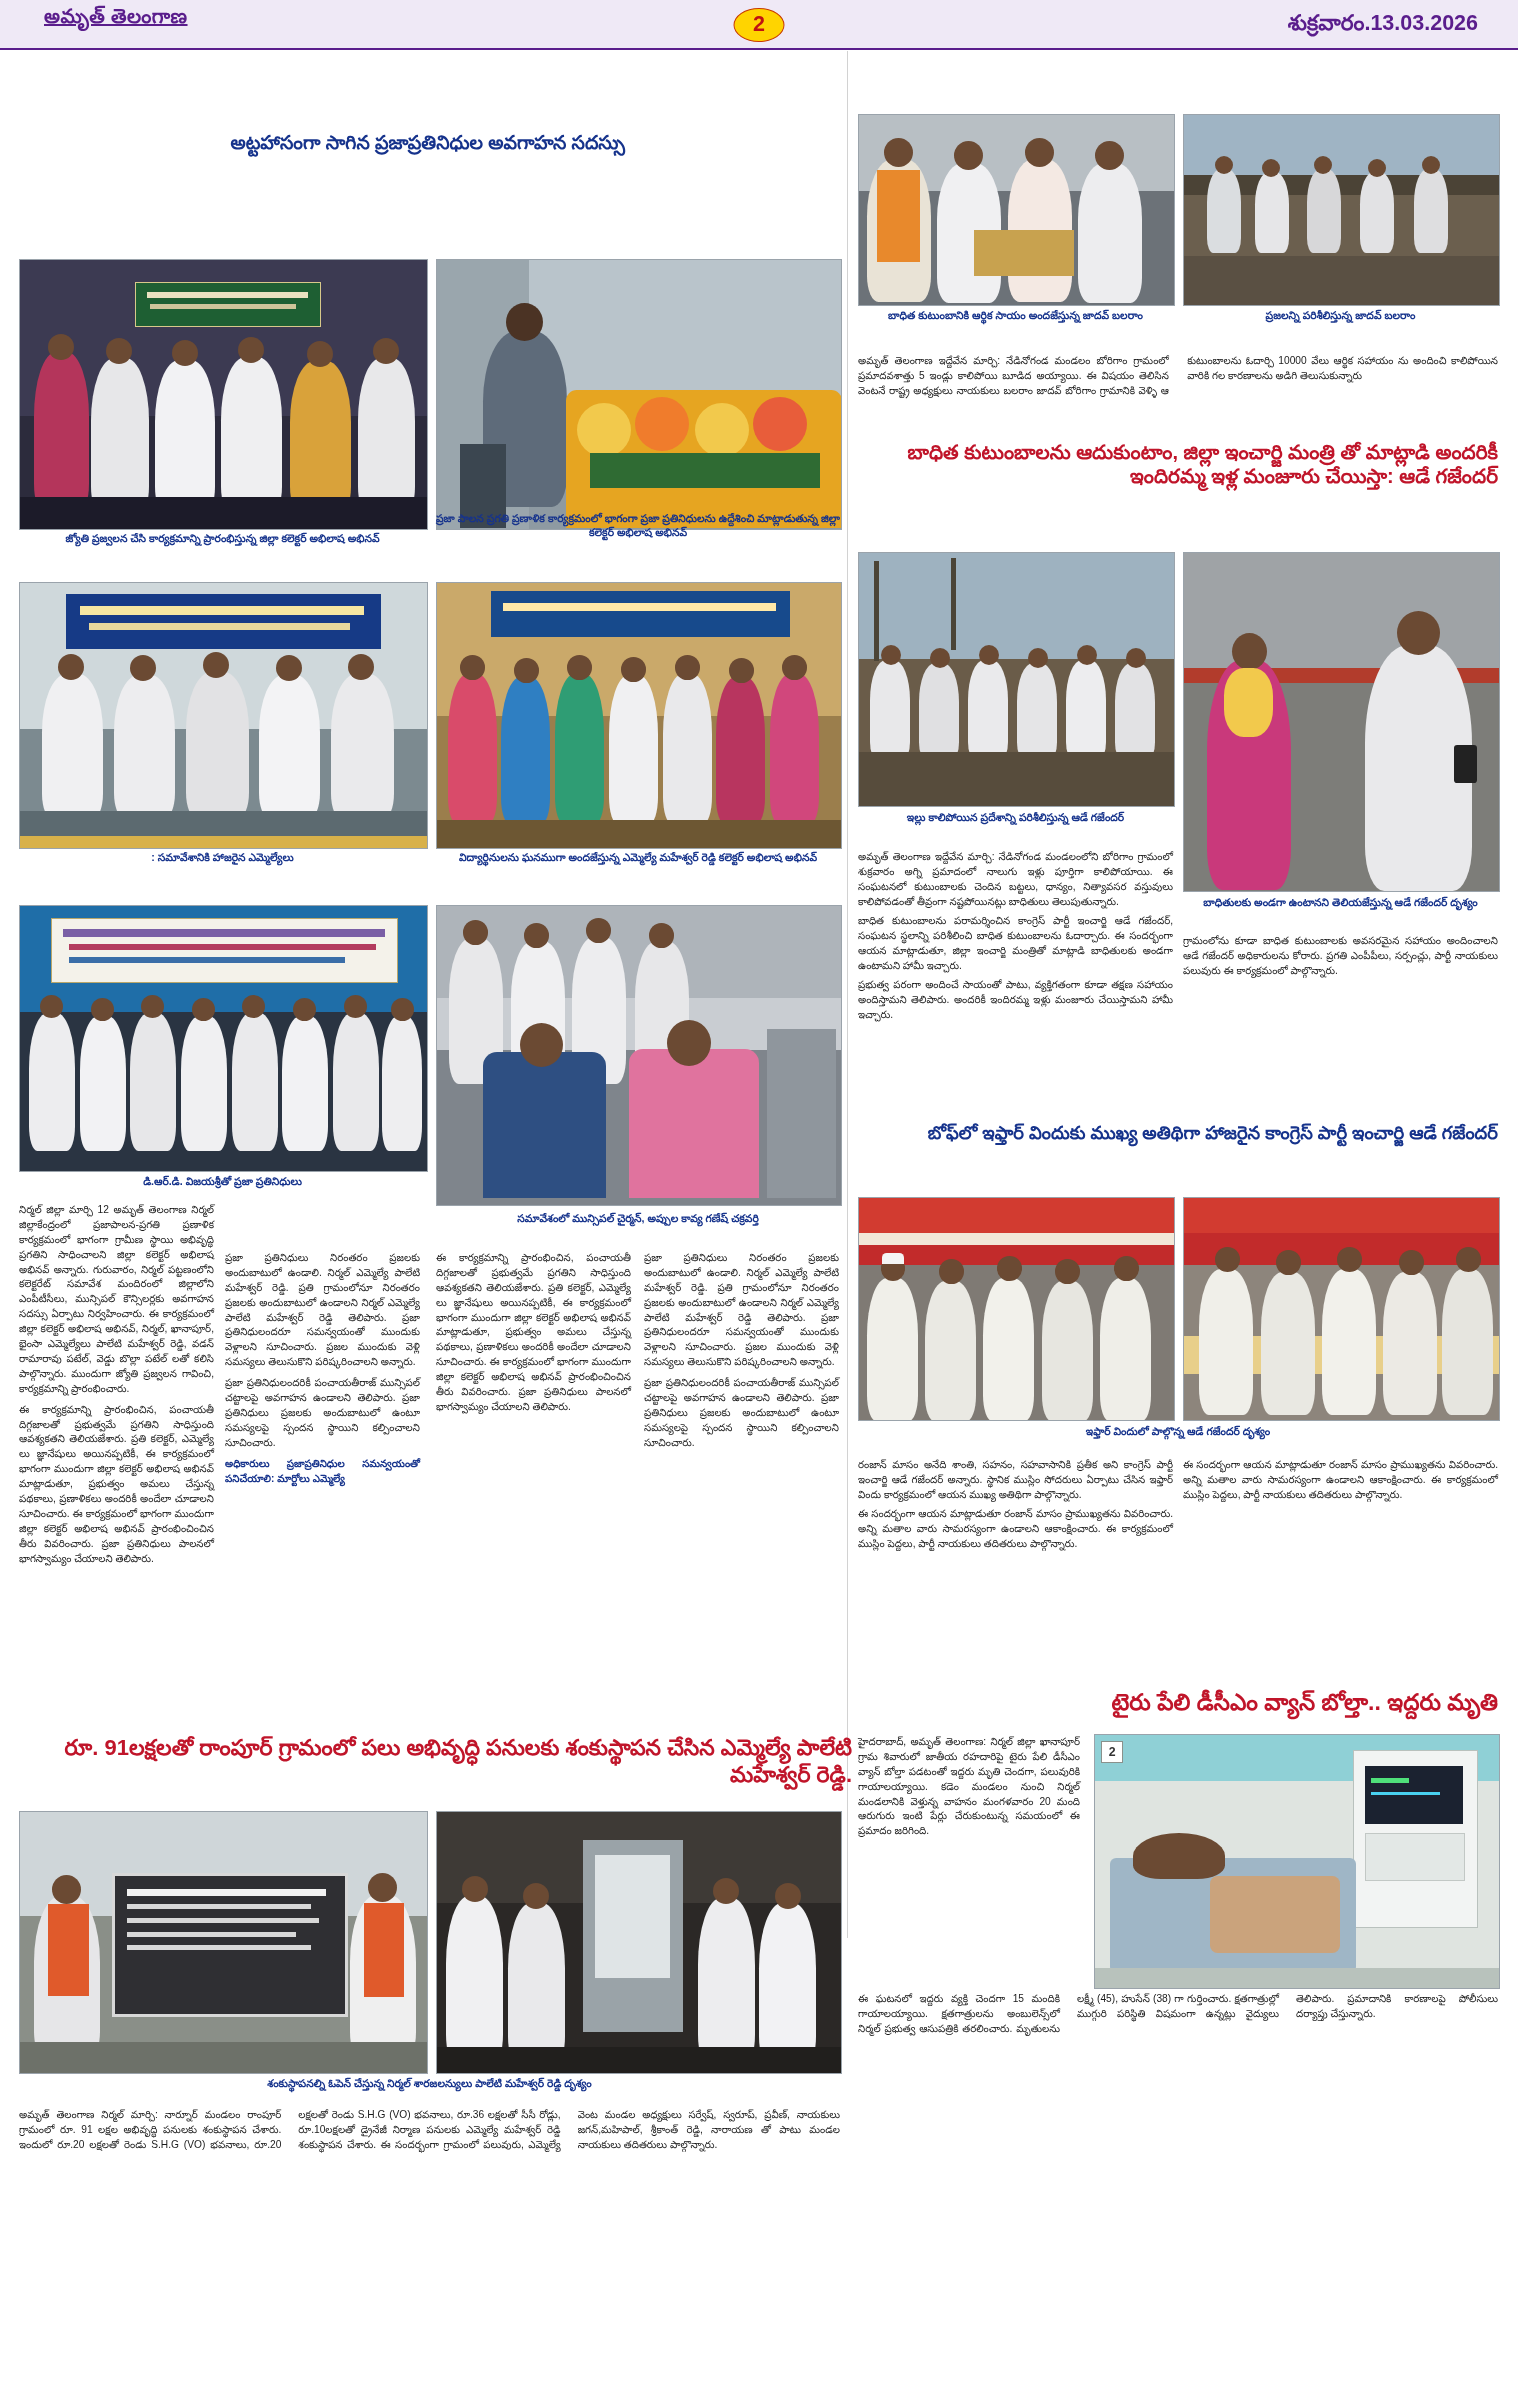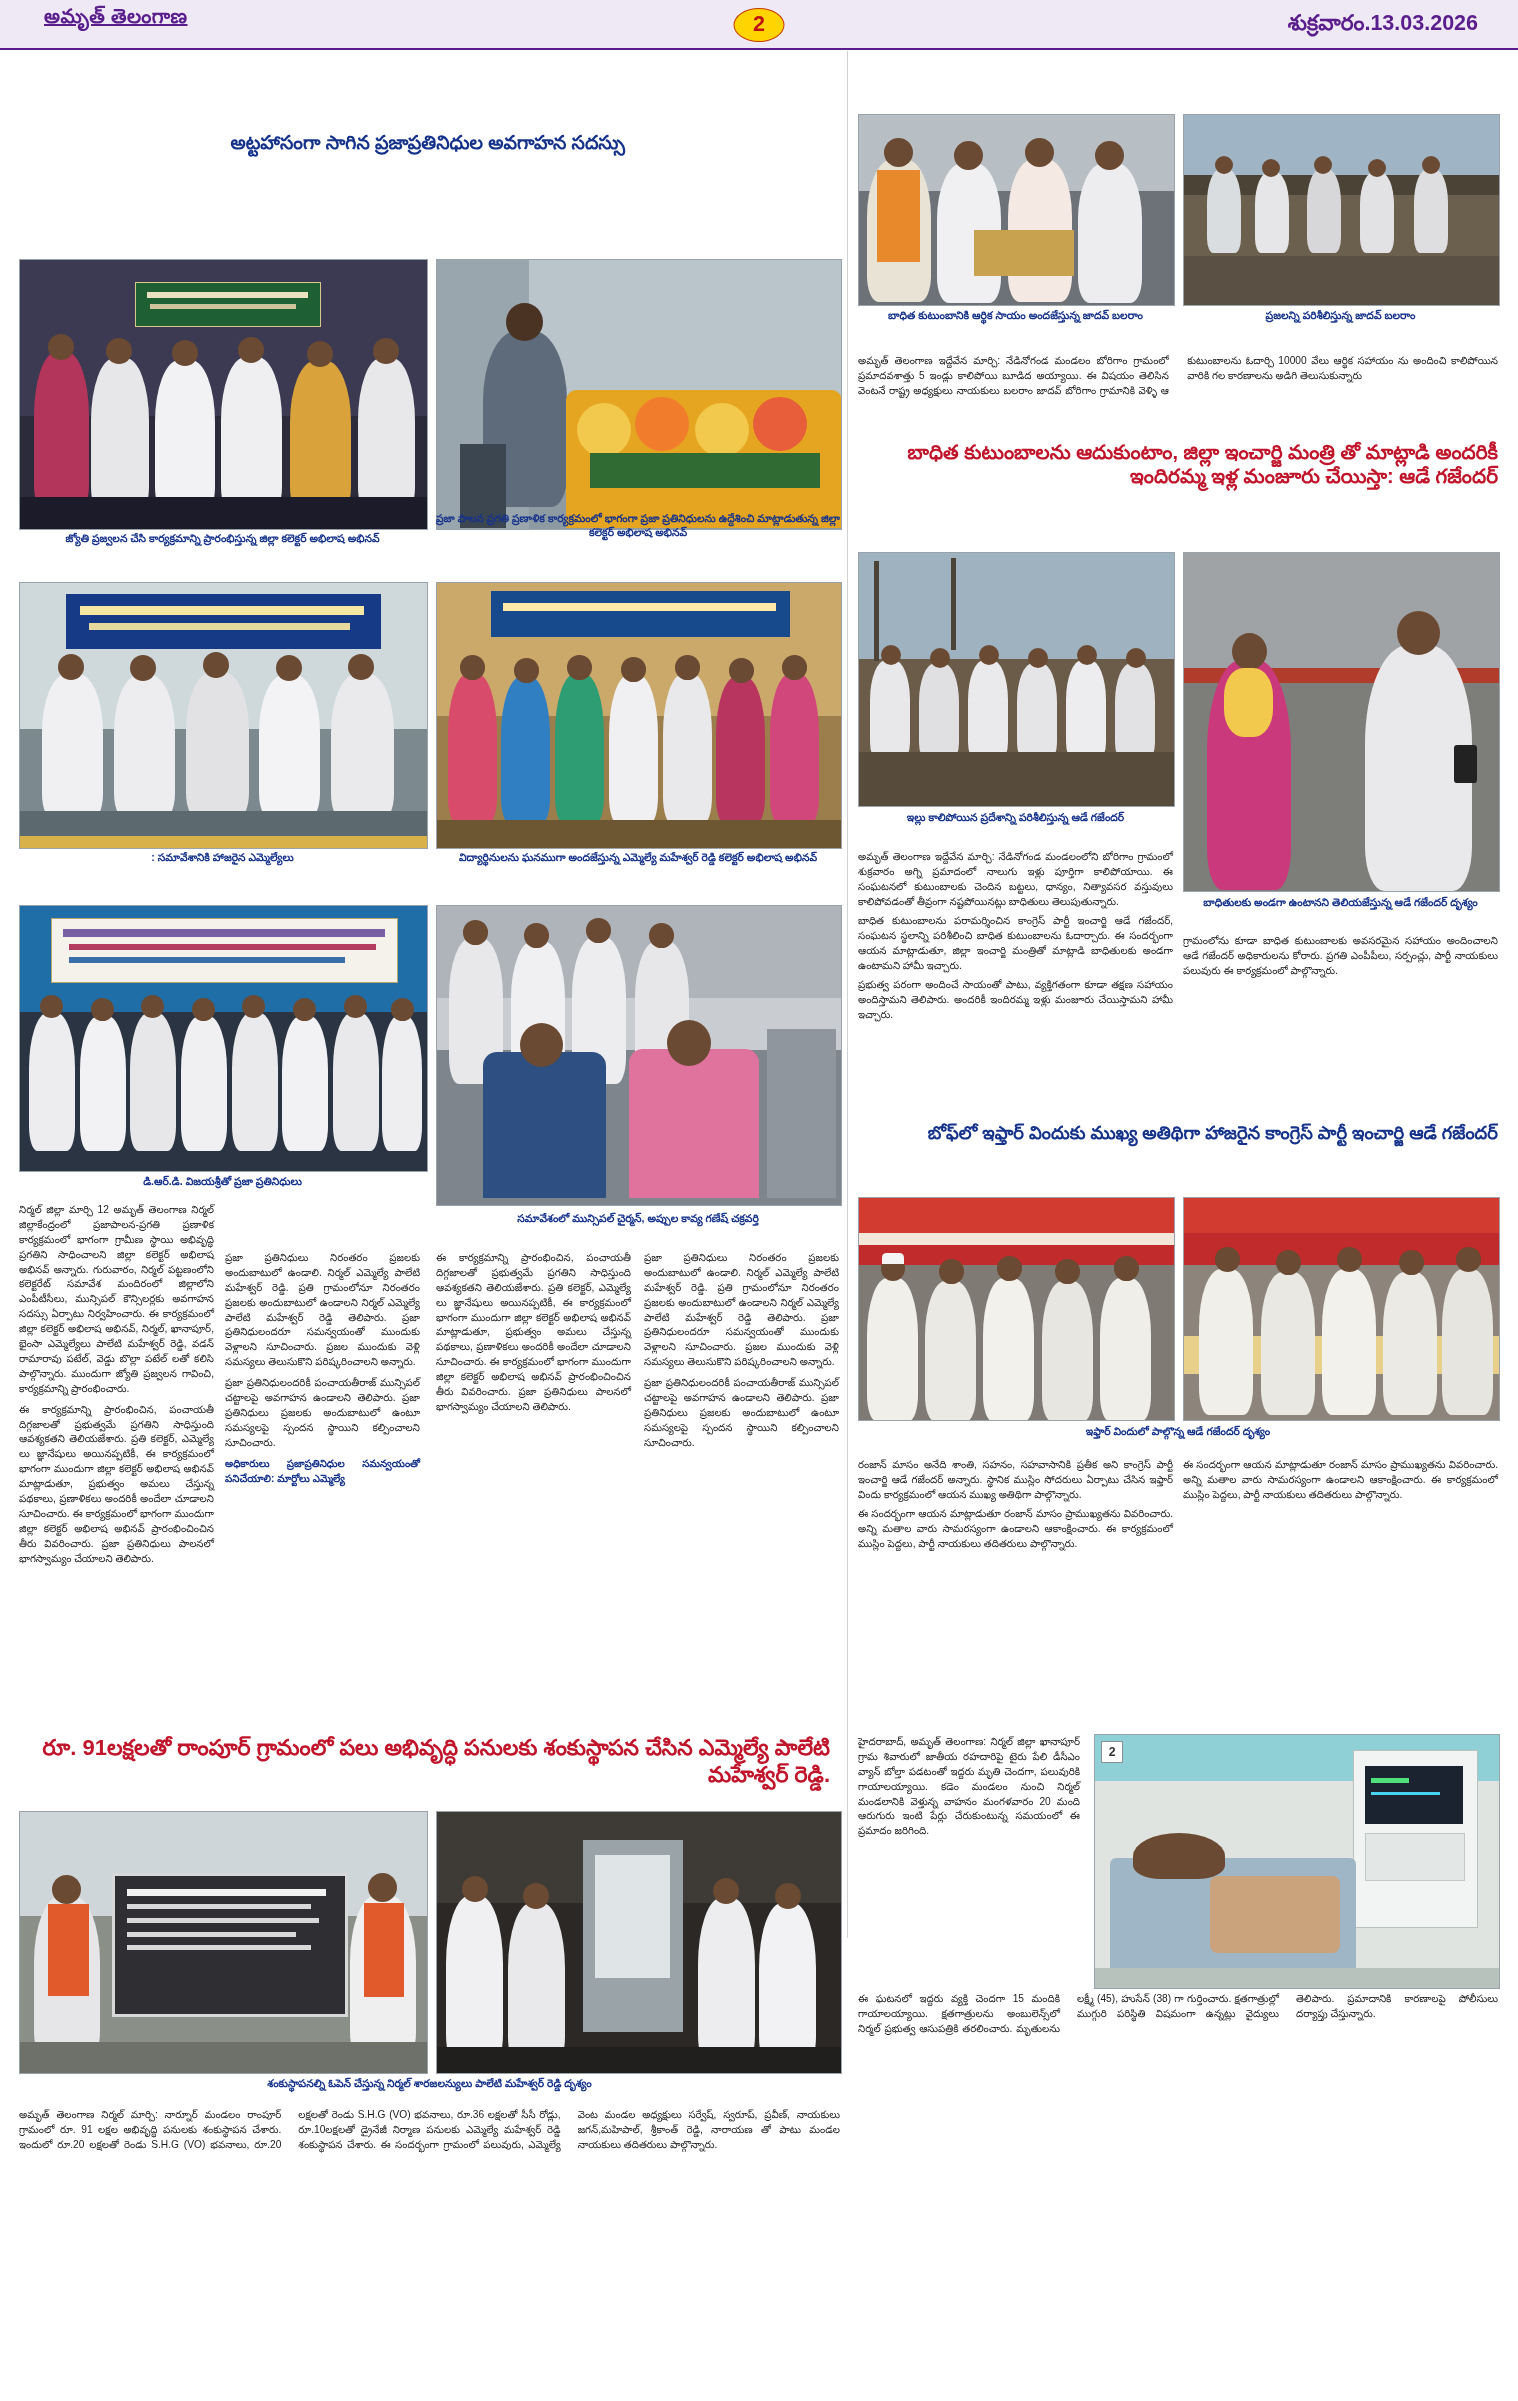--- a/index.html
+++ b/index.html
@@ -194,21 +194,21 @@
   <div class="body-text" style="position:absolute;left:436px;top:1251px;width:195px;">
     <span>ఈ కార్యక్రమాన్ని ప్రారంభించిన, పంచాయతీ దిగ్గజాలతో ప్రభుత్వమే ప్రగతిని సాధిస్తుంది ఆవశ్యకతని తెలియజేశారు. ప్రతి కలెక్టర్, ఎమ్మెల్యే లు జ్ఞానేషులు అయినప్పటికీ, ఈ కార్యక్రమంలో భాగంగా ముందుగా జిల్లా కలెక్టర్ అభిలాష అభినవ్ మాట్లాడుతూ, ప్రభుత్వం అమలు చేస్తున్న పథకాలు, ప్రణాళికలు అందరికీ అందేలా చూడాలని సూచించారు. ఈ కార్యక్రమంలో భాగంగా ముందుగా జిల్లా కలెక్టర్ అభిలాష అభినవ్ ప్రారంభించించిన తీరు వివరించారు. ప్రజా ప్రతినిధులు పాలనలో భాగస్వామ్యం చేయాలని తెలిపారు.</span>
   </div>
 
   <div class="body-text" style="position:absolute;left:644px;top:1251px;width:195px;">
     <span>ప్రజా ప్రతినిధులు నిరంతరం ప్రజలకు అందుబాటులో ఉండాలి. నిర్మల్ ఎమ్మెల్యే పాలేటి మహేశ్వర్ రెడ్డి. ప్రతి గ్రామంలోనూ నిరంతరం ప్రజలకు అందుబాటులో ఉండాలని నిర్మల్ ఎమ్మెల్యే పాలేటి మహేశ్వర్ రెడ్డి తెలిపారు. ప్రజా ప్రతినిధులందరూ సమన్వయంతో ముందుకు వెళ్లాలని సూచించారు. ప్రజల ముందుకు వెళ్లి సమస్యలు తెలుసుకొని పరిష్కరించాలని అన్నారు.</span>
     <div style="height:6.1px"></div>
     <span>ప్రజా ప్రతినిధులందరికీ పంచాయతీరాజ్ మున్సిపల్ చట్టాలపై అవగాహన ఉండాలని తెలిపారు. ప్రజా ప్రతినిధులు ప్రజలకు అందుబాటులో ఉంటూ సమస్యలపై స్పందన స్థాయిని కల్పించాలని సూచించారు.</span>
   </div>
 
-  <div class="sec-h" style="left:5px;top:1735px;width:825px;font-size:22px;color:#c0152a;">రూ. 91లక్షలతో రాంపూర్ గ్రామంలో పలు అభివృద్ధి పనులకు శంకుస్థాపన చేసిన ఎమ్మెల్యే పాలేటి మహేశ్వర్ రెడ్డి.</div>
+  <div class="sec-h" style="left:27px;top:1735px;width:825px;font-size:22px;color:#c0152a;">రూ. 91లక్షలతో రాంపూర్ గ్రామంలో పలు అభివృద్ధి పనులకు శంకుస్థాపన చేసిన ఎమ్మెల్యే పాలేటి మహేశ్వర్ రెడ్డి.</div>
 
   <div class="ph" style="left:19px;top:1811px;width:407px;height:261px;">
     <div class="sky" style="background:#cfd6d9;height:40%;"></div>
     <div class="grd" style="background:#8a8f88;height:60%;"></div>
     <div style="position:absolute;left:92px;top:61px;width:230px;height:138px;background:#2f2f33;border:3.1px solid #d8d8d8;"></div>
     <div style="position:absolute;left:107px;top:77px;width:199px;height:7px;background:#f2f2f2;"></div>
     <div style="position:absolute;left:107px;top:92px;width:184px;height:5.4px;background:#d8d8d8;"></div>
     <div style="position:absolute;left:107px;top:106px;width:192px;height:5.4px;background:#d8d8d8;"></div>
     <div style="position:absolute;left:107px;top:120px;width:169px;height:5.4px;background:#d8d8d8;"></div>
     <div style="position:absolute;left:107px;top:133px;width:184px;height:5.4px;background:#d8d8d8;"></div>
@@ -375,20 +375,21 @@
   <div class="body-text" style="position:absolute;left:858px;top:1458px;width:315px;">
     <span>రంజాన్ మాసం అనేది శాంతి, సహనం, సహవాసానికి ప్రతీక అని కాంగ్రెస్ పార్టీ ఇంచార్జి ఆడే గజేందర్ అన్నారు. స్థానిక ముస్లిం సోదరులు ఏర్పాటు చేసిన ఇఫ్తార్ విందు కార్యక్రమంలో ఆయన ముఖ్య అతిథిగా పాల్గొన్నారు.</span>
     <div style="height:4.6px"></div>
     <span>ఈ సందర్భంగా ఆయన మాట్లాడుతూ రంజాన్ మాసం ప్రాముఖ్యతను వివరించారు. అన్ని మతాల వారు సామరస్యంగా ఉండాలని ఆకాంక్షించారు. ఈ కార్యక్రమంలో ముస్లిం పెద్దలు, పార్టీ నాయకులు తదితరులు పాల్గొన్నారు.</span>
   </div>
 
   <div class="body-text" style="position:absolute;left:1183px;top:1458px;width:315px;">
     <span>ఈ సందర్భంగా ఆయన మాట్లాడుతూ రంజాన్ మాసం ప్రాముఖ్యతను వివరించారు. అన్ని మతాల వారు సామరస్యంగా ఉండాలని ఆకాంక్షించారు. ఈ కార్యక్రమంలో ముస్లిం పెద్దలు, పార్టీ నాయకులు తదితరులు పాల్గొన్నారు.</span>
   </div>
 
+  <div class="sec-h" style="left:858px;top:1688px;width:640px;font-size:23px;color:#c0152a;">టైరు పేలి డీసీఎం వ్యాన్ బోల్తా.. ఇద్దరు మృతి</div>
 
   <div class="body-text" style="position:absolute;left:858px;top:1735px;width:222px;">
     <span>హైదరాబాద్, అమృత్ తెలంగాణ: నిర్మల్ జిల్లా ఖానాపూర్ గ్రామ శివారులో జాతీయ రహదారిపై టైరు పేలి డీసీఎం వ్యాన్ బోల్తా పడటంతో ఇద్దరు మృతి చెందగా, పలువురికి గాయాలయ్యాయి. కడెం మండలం నుంచి నిర్మల్ మండలానికి వెళ్తున్న వాహనం మంగళవారం 20 మంది ఆరుగురు ఇంటి పేర్లు చేరుకుంటున్న సమయంలో ఈ ప్రమాదం జరిగింది.</span>
   </div>
 
   <div class="ph" style="left:1094px;top:1734px;width:404px;height:253px;">
     <div class="sky" style="background:#dfe4e0;height:100%;"></div>
     <div style="position:absolute;left:0;top:0;width:100%;height:46px;background:#8fd0d6;"></div>
     <div style="position:absolute;left:258px;top:15.3px;width:123px;height:176px;background:#f2f4f3;border:1.5px solid #b9c1bd;"></div>
     <div style="position:absolute;left:270px;top:31px;width:98px;height:58px;background:#1b2230;"></div>

